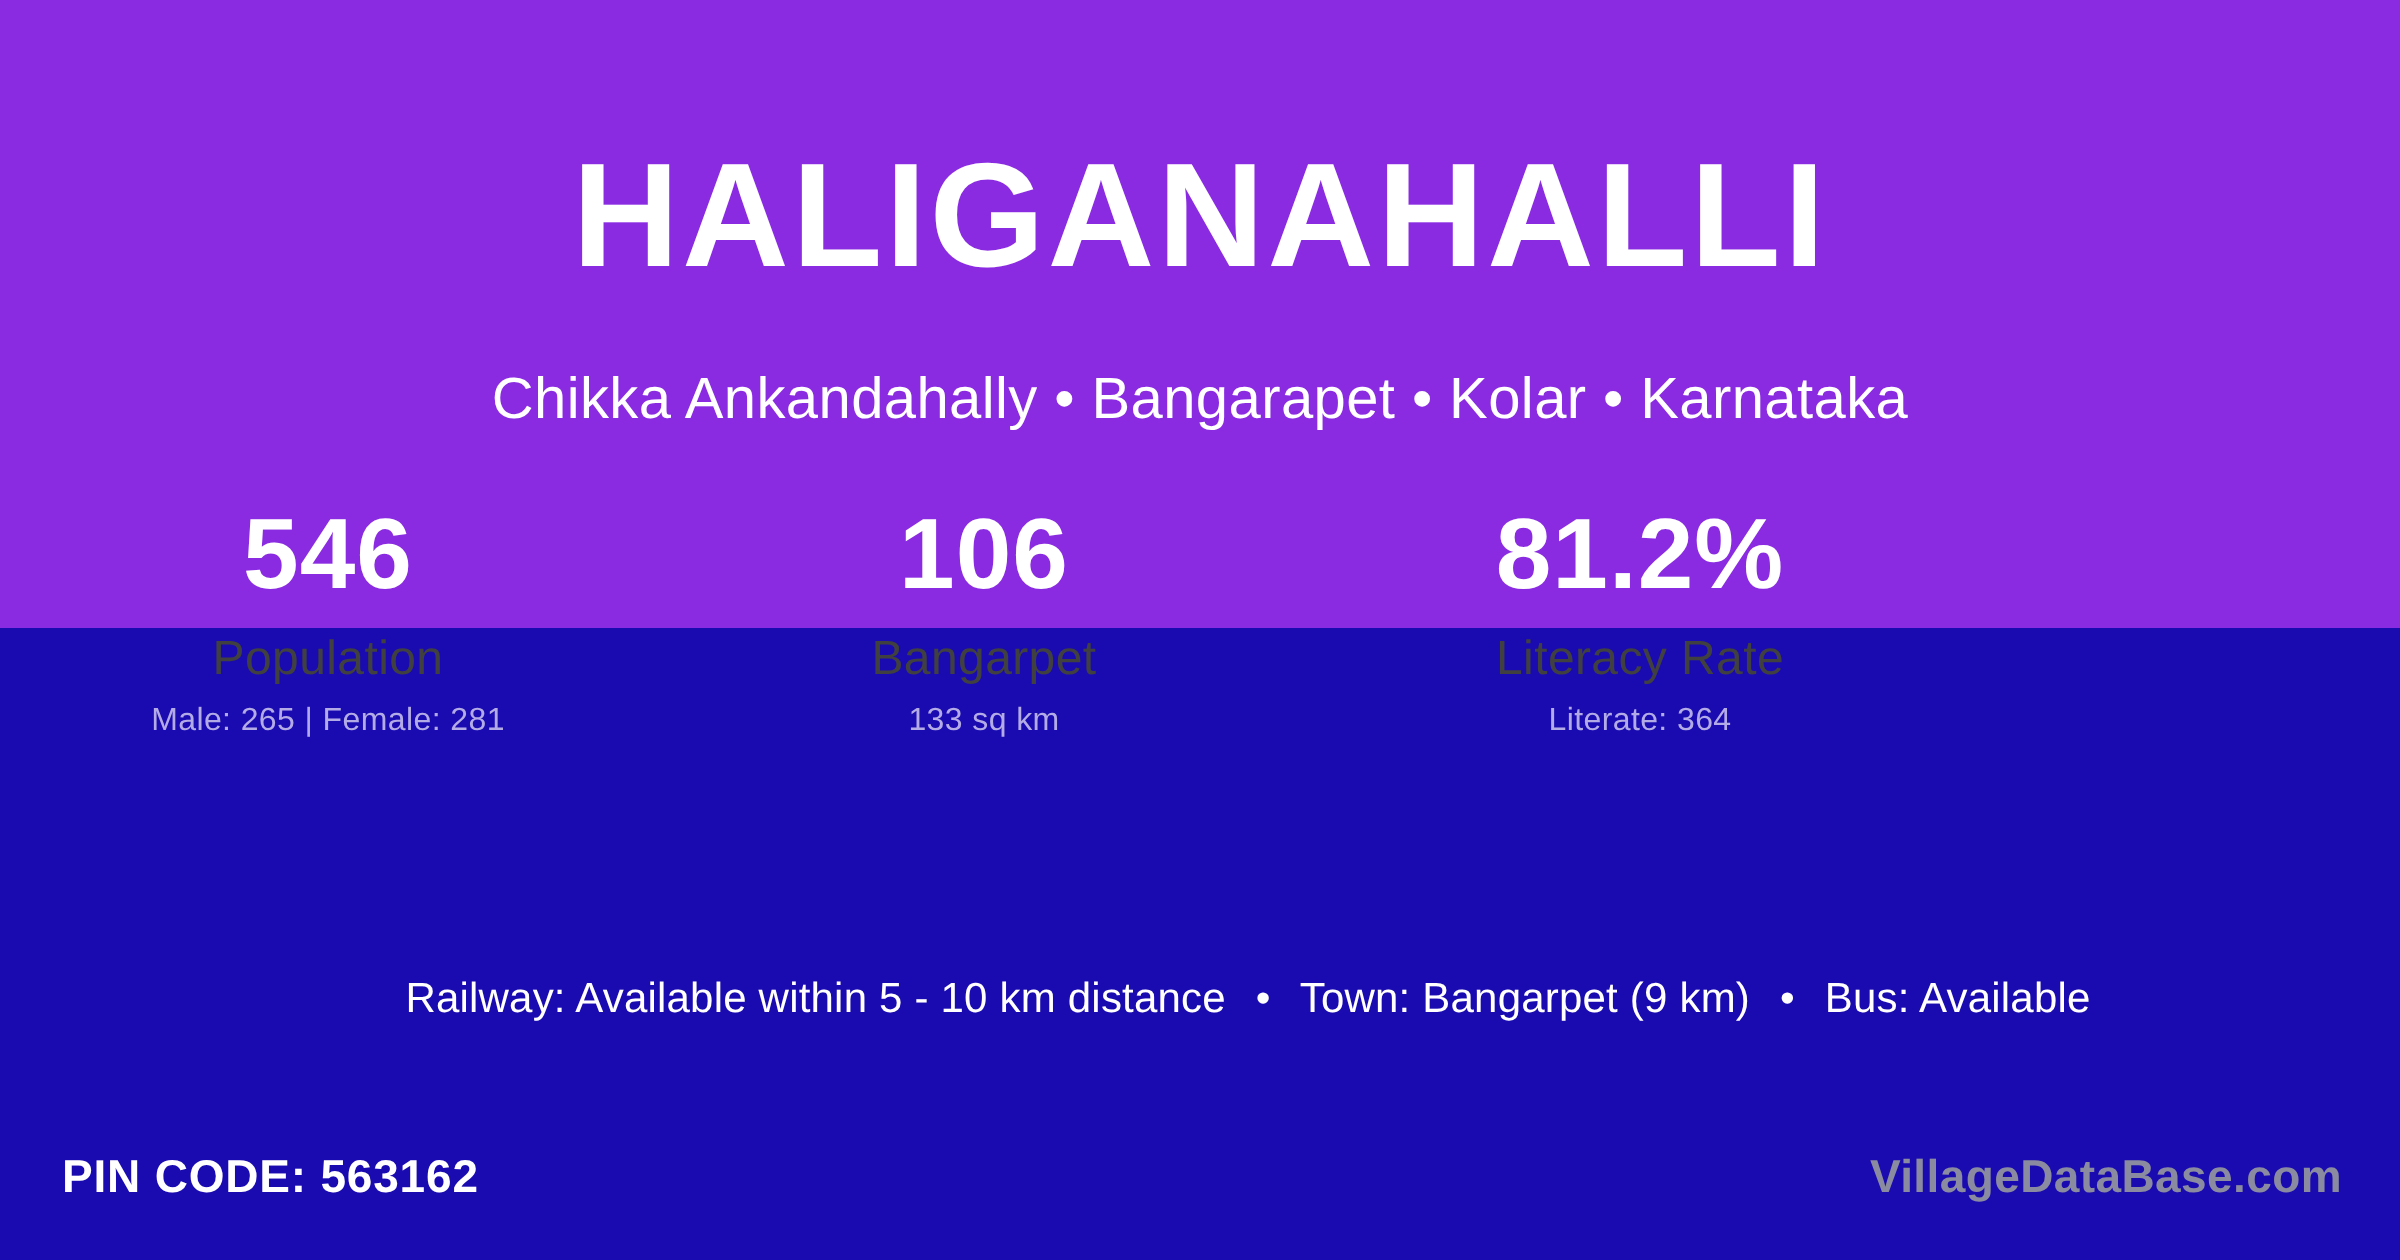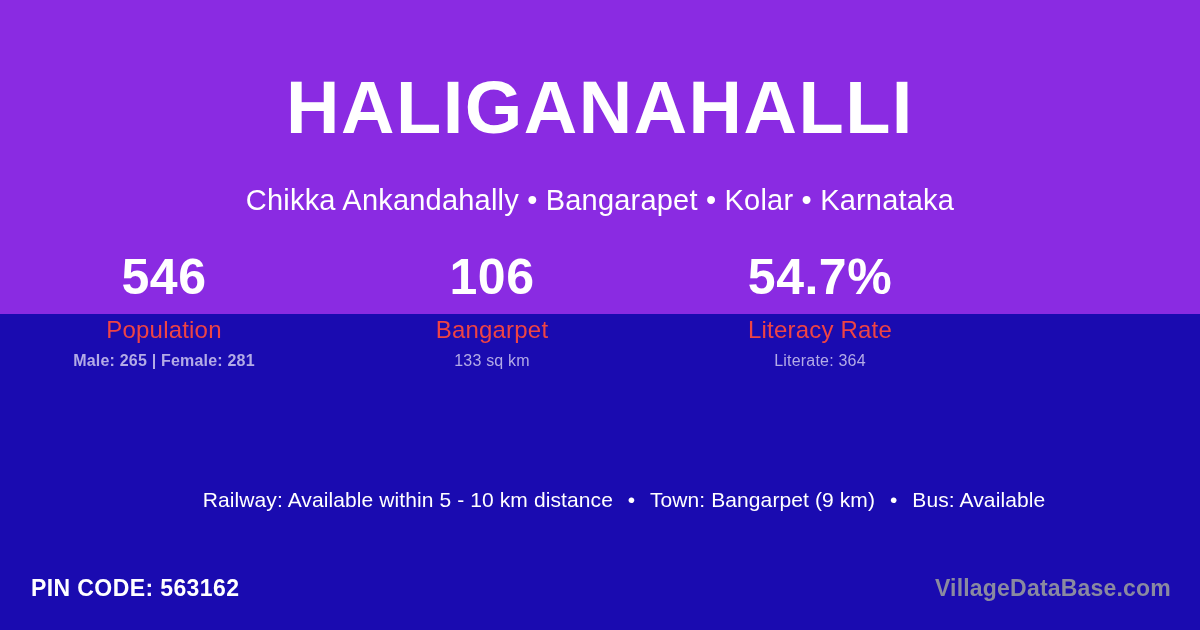--- a/index.html
+++ b/index.html
@@ -104,21 +104,21 @@
     letter-spacing: 0.5px;
     white-space: nowrap;
   }
 
   .stat-label {
     display: block;
     margin-top: 2px;
     font-size: 24px;
     line-height: 28px;
     font-weight: 400;
-    color: #ef4444;
+    color: #404040;
     letter-spacing: 0.2px;
     white-space: nowrap;
   }
 
   .stat-sub {
     display: block;
     margin-top: 7px;
     font-size: 16px;
     line-height: 20px;
     font-weight: 400;
@@ -194,31 +194,31 @@
   <div class="header">
     <h1 class="village-title">HALIGANAHALLI</h1>
     <div class="village-subtitle">Chikka Ankandahally • Bangarapet • Kolar • Karnataka</div>
   </div>
 
   <div class="stats">
 
     <div class="stat">
       <span class="stat-value">546</span>
       <span class="stat-label">Population</span>
-      <span class="stat-sub" style="color: rgb(179, 171, 230); font-weight: bold;">Male: 265 | Female: 281</span>
+      <span class="stat-sub" style="color: rgb(179, 171, 230);">Male: 265 | Female: 281</span>
     </div>
 
     <div class="stat">
       <span class="stat-value">106</span>
       <span class="stat-label">Bangarpet</span>
       <span class="stat-sub" style="color: rgb(179, 171, 230);">133 sq km</span>
     </div>
 
     <div class="stat">
-      <span class="stat-value">54.7%</span>
+      <span class="stat-value">81.2%</span>
       <span class="stat-label">Literacy Rate</span>
       <span class="stat-sub" style="color: rgb(179, 171, 230);">Literate: 364</span>
     </div>
 
   </div>
 
   <div class="amenities">
     <span>Railway: Available within 5 - 10 km distance</span>
     <span class="amen-sep">•</span>
     <span>Town: Bangarpet (9 km)</span>

